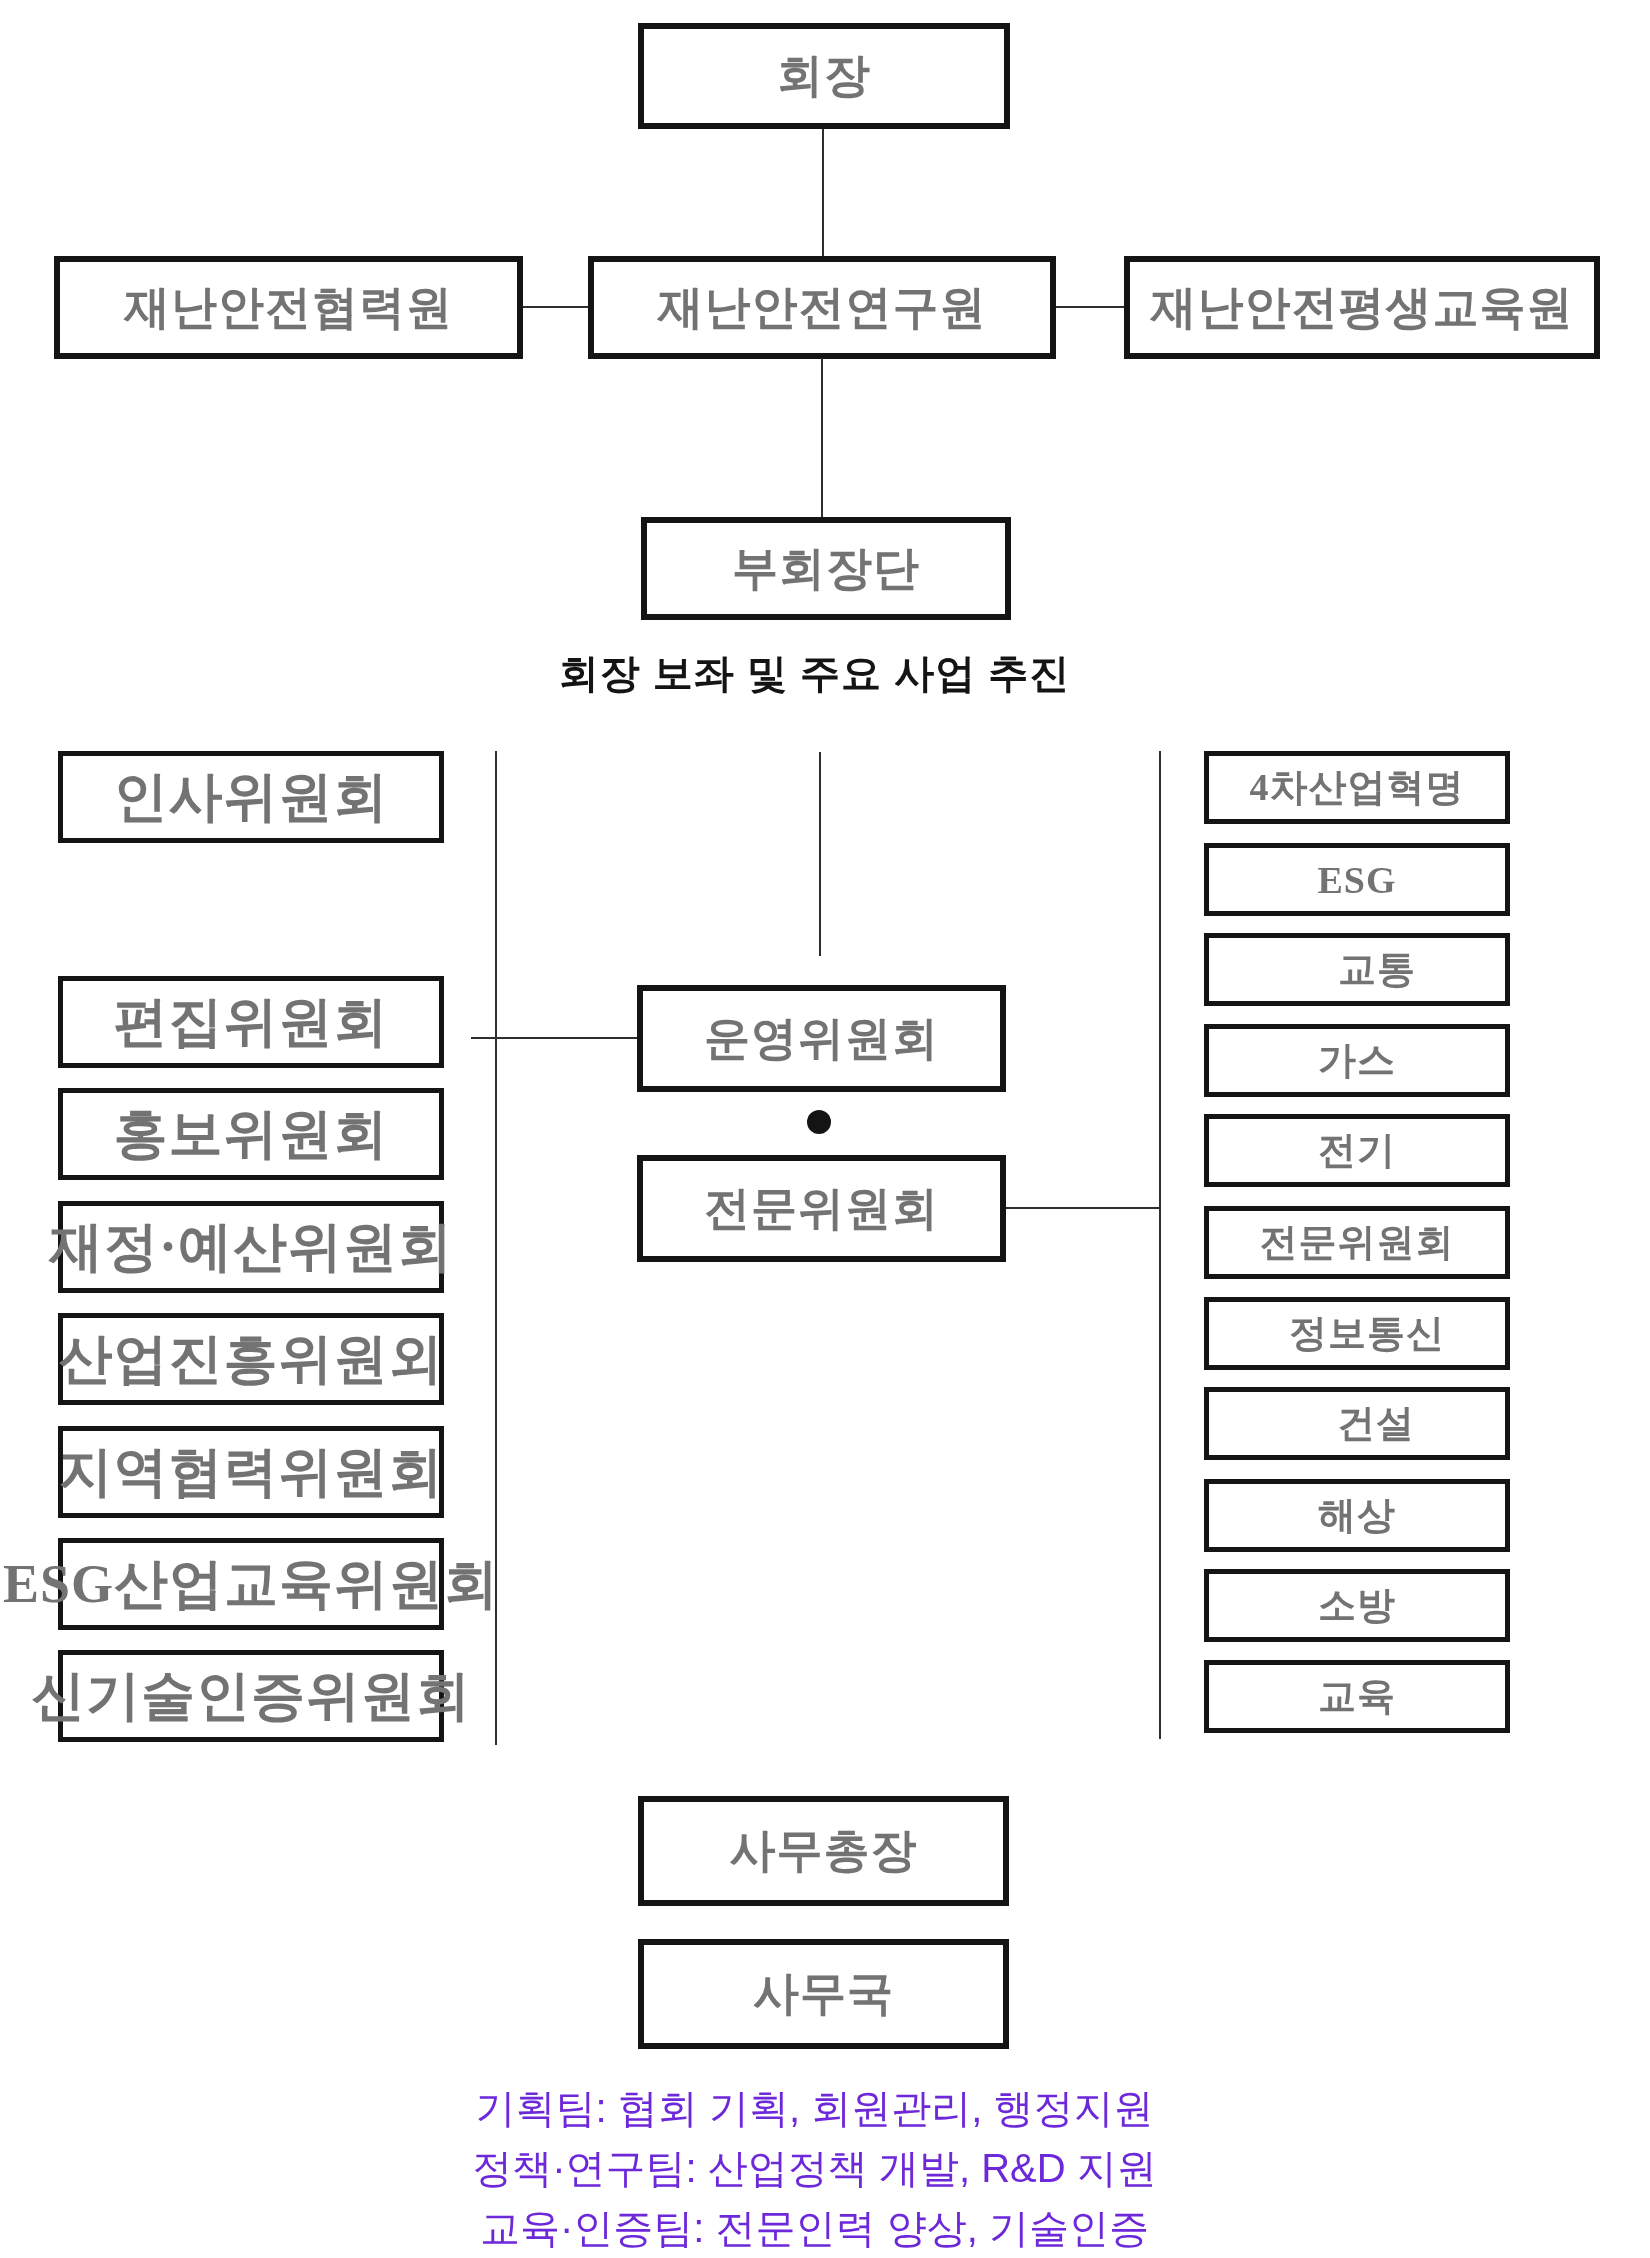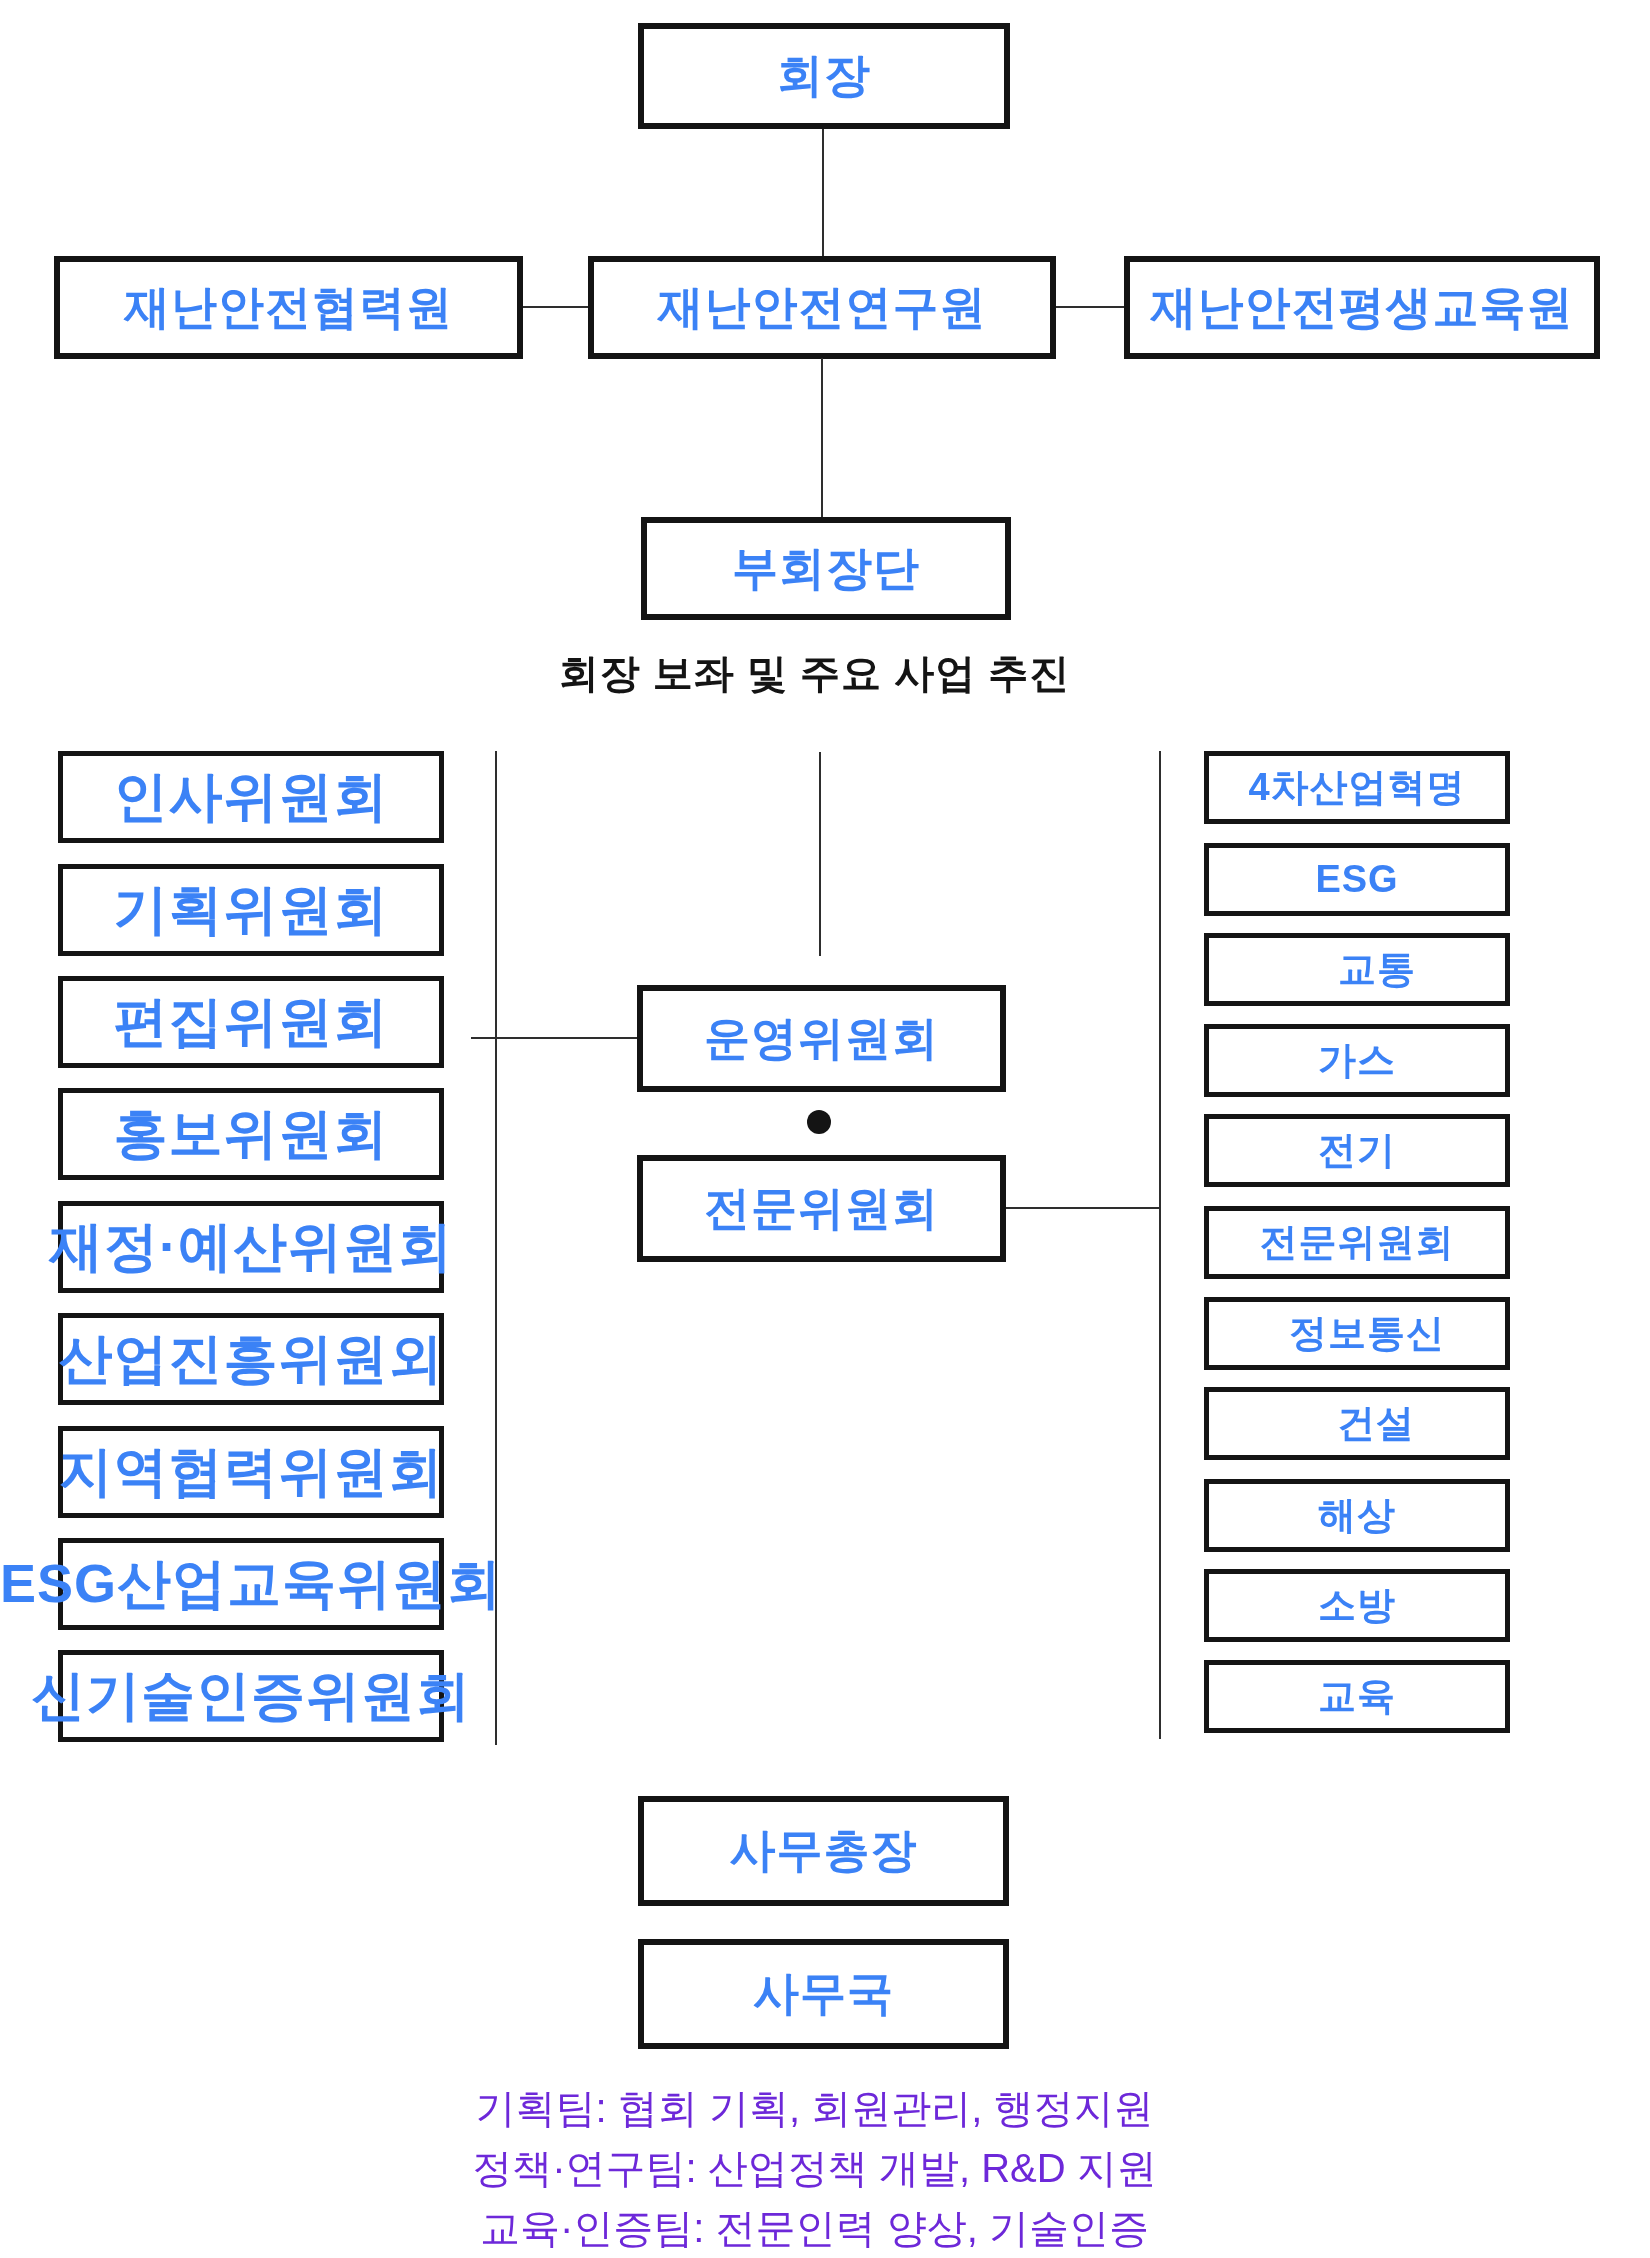--- a/index.html
+++ b/index.html
@@ -18,23 +18,24 @@
   }
   .obox {
     position: absolute;
     box-sizing: border-box;
     background: #ffffff;
     border: 5.8px solid #141414;
     display: flex;
     align-items: center;
     justify-content: center;
     font-weight: 700;
-    color: #3b82f6;
+    color: #737373;
     letter-spacing: 1px;
     white-space: nowrap;
+    font-family: Liberation Serif, serif;
   }
   .major { border-width: 6.7px; font-size: 46px; }
   .lcol  { left: 58px;   width: 386px; height: 92px; font-size: 54px; }
   .rcol  { left: 1204px; width: 306px; height: 73px; font-size: 38px; }
   .line  { position: absolute; background: #2e2e2e; }
   .vline { width: 1.9px; }
   .hline { height: 1.9px; }
   .subtitle {
     position: absolute;
     left: 334px; top: 646px; width: 961px;
@@ -84,21 +85,20 @@
 
   <div class="line vline" style="left:819px; top:752px; height:204px;"></div>
 
   <div class="line vline" style="left:495px; top:751px; height:994px;"></div>
   <div class="line vline" style="left:1159px; top:751px; height:988px;"></div>
 
   <div class="line hline" style="left:471px; top:1037px; width:166px;"></div>
   <div class="line hline" style="left:1006px; top:1207px; width:153px;"></div>
 
   <div class="obox lcol" style="top:751px;">인사위원회</div>
-  <div class="obox lcol" style="top:864px;">기획위원회</div>
   <div class="obox lcol" style="top:976px;">편집위원회</div>
   <div class="obox lcol" style="top:1088px;">홍보위원회</div>
   <div class="obox lcol" style="top:1201px;">재정·예산위원회</div>
   <div class="obox lcol" style="top:1313px;">산업진흥위원외</div>
   <div class="obox lcol" style="top:1426px;">지역협력위원회</div>
   <div class="obox lcol" style="top:1538px;">ESG산업교육위원회</div>
   <div class="obox lcol" style="top:1650px;">신기술인증위원회</div>
 
   <div class="obox major" style="left:637px; top:985px; width:369px; height:107px;">운영위원회</div>
   <div class="bullet"></div>

